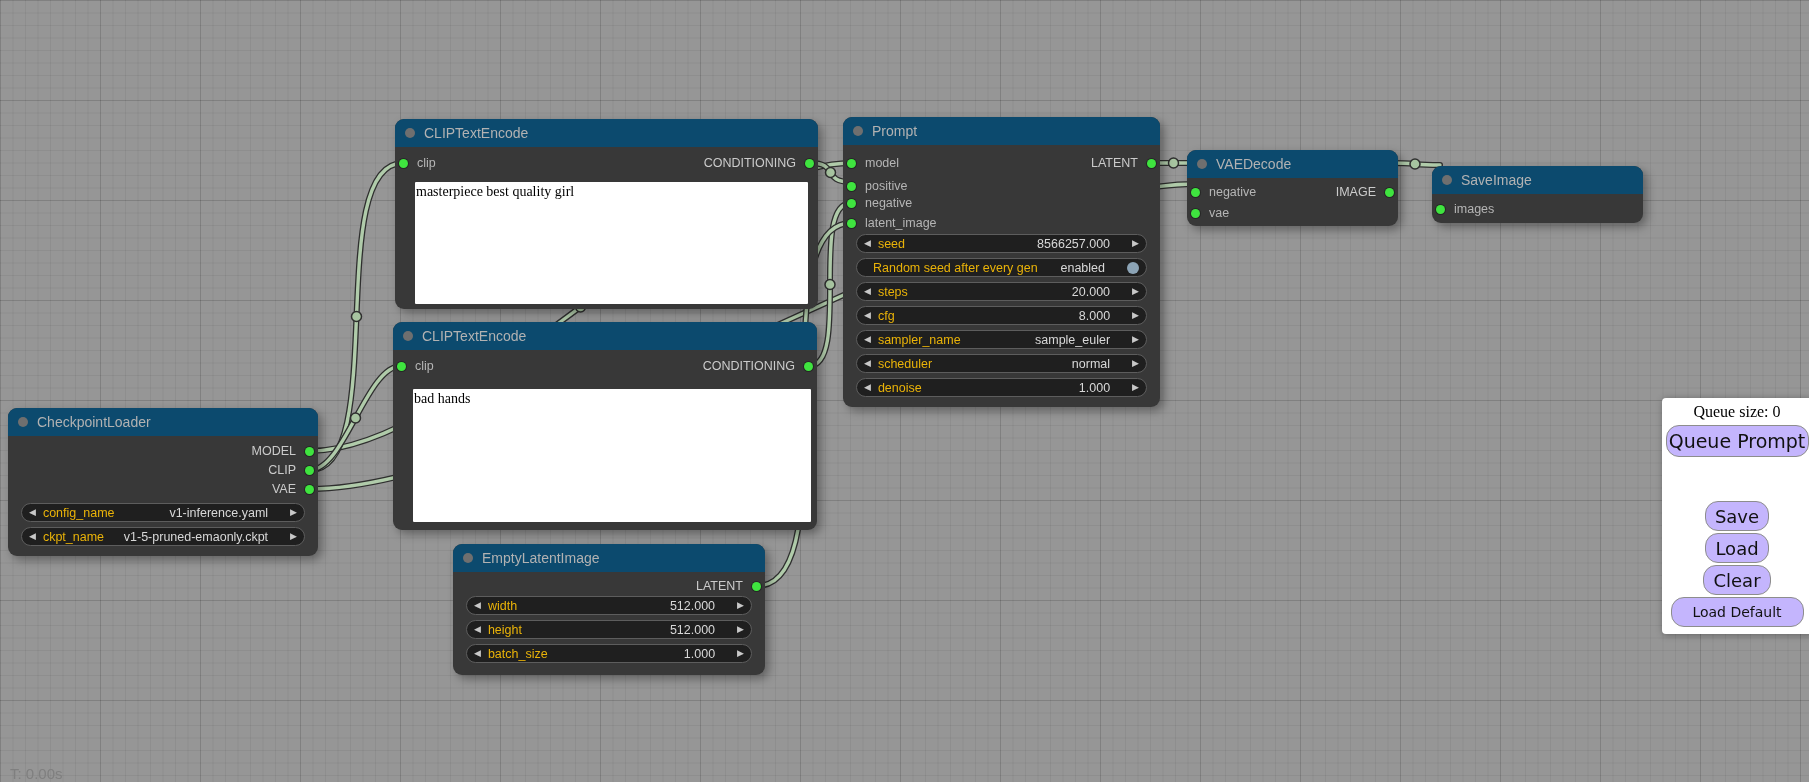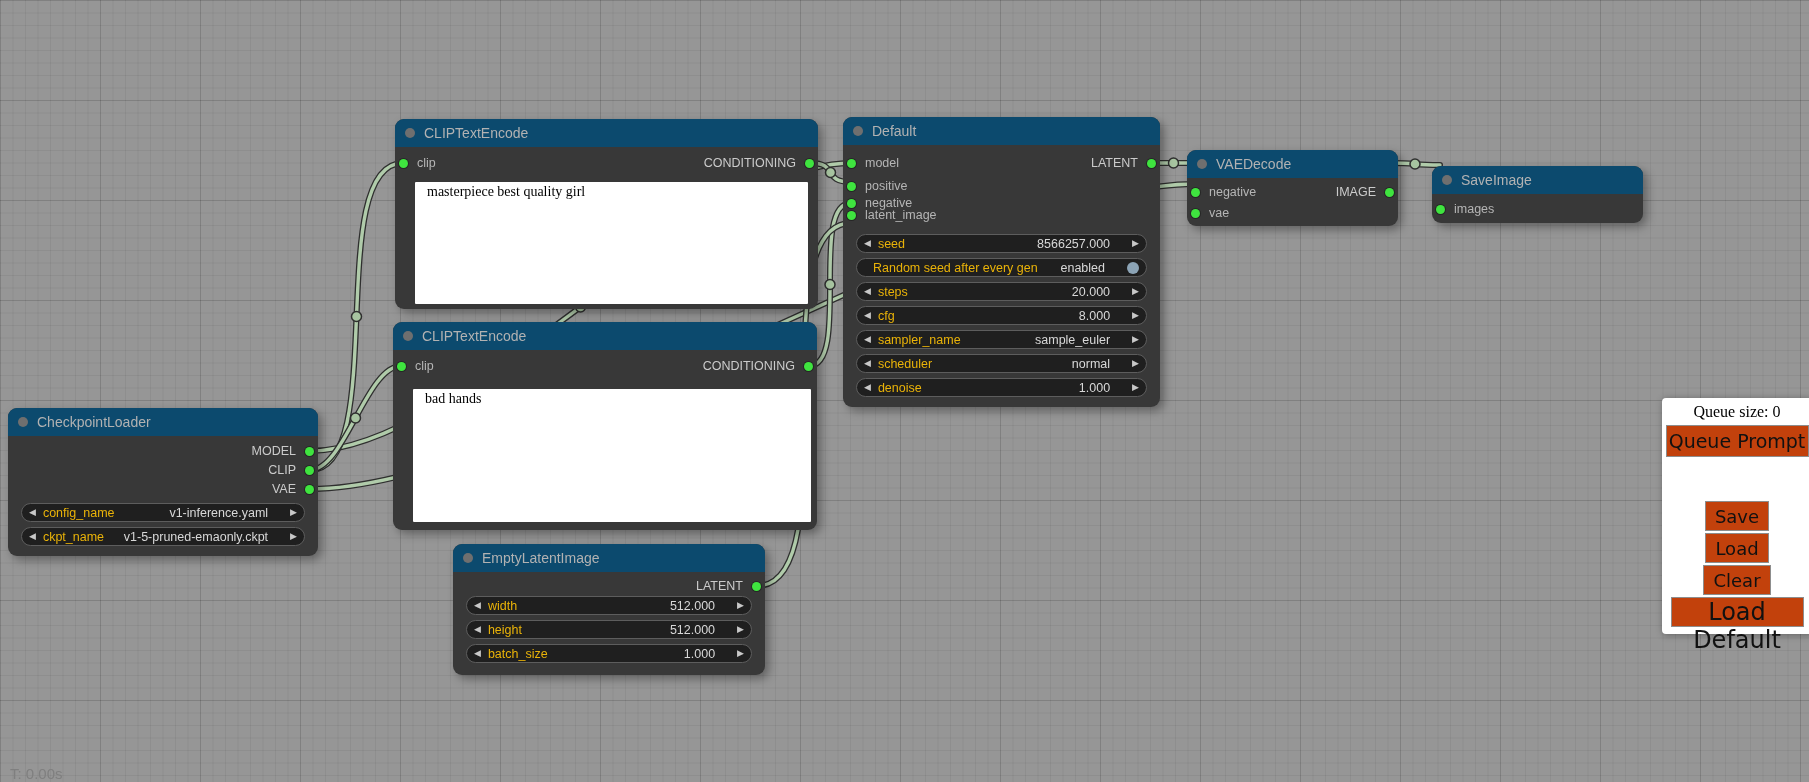--- a/index.html
+++ b/index.html
@@ -46,39 +46,39 @@
     font-size:12.5px; cursor:pointer;
   }
   .warrow { color:#c8c8c8; font-size:9px; line-height:1; flex:0 0 auto; }
   .wlabel { color:#eab308; margin-left:7px; white-space:nowrap; }
   .wlabel.center-pad { margin-left:9px; }
   .wvalue { margin-left:auto; margin-right:22px; color:#d8d8d8; white-space:nowrap; }
   .toggle-dot { width:12px; height:12px; border-radius:50%; background:#8ca4b6; flex:0 0 auto; }
   textarea.prompt {
     position:absolute; background:#ffffff; border:none; outline:none; resize:none;
     font-family:"Liberation Serif", serif; font-size:14px; color:#000;
-    padding:1px 12px; border-radius:1px; line-height:1.25;
+    padding:1px 1px; border-radius:1px; line-height:1.25;
   }
   .menu {
     position:absolute; left:1662px; top:398px; width:150px; height:236px;
     background:#ffffff; z-index:3; border-radius:4px;
     box-shadow:1px 1px 7px rgba(0,0,0,0.35);
   }
   .queue-size {
     font-family:"Liberation Serif", serif; font-size:16px; color:#000;
     text-align:center; margin-top:5px; height:19px;
   }
   .btn {
-    background:#c2410c; border:1px solid #8d8d8d; border-radius:0;
+    background:#c4b5fd; border:1px solid #8d8d8d; border-radius:13px;
     color:#111; cursor:pointer; font-family:"DejaVu Sans", sans-serif;
   }
   .queue-prompt-btn { display:block; margin:3px auto 0; width:143px; height:32px; font-size:19px; }
   .small-btns { margin-top:44px; display:flex; flex-direction:column; align-items:center; gap:2px; }
   .btn.small { font-size:18px; height:30px; padding:0 9px; }
-  .btn.wide  { font-size:24px; height:30px; width:133px; }
+  .btn.wide  { font-size:14px; height:30px; width:133px; }
   .timer { position:absolute; left:10px; top:765px; z-index:2; font-size:15px; color:#7f7f7f; }
 </style>
 </head>
 <body>
 
 <svg id="link-layer" width="1809" height="782">
     <path d="M 310 451 C 463.22063340164084 451 697.7793665983592 163 851 163" fill="none" stroke="#2f2f2f" stroke-width="6" stroke-linecap="round"></path>
     <path d="M 310 451 C 463.22063340164084 451 697.7793665983592 163 851 163" fill="none" stroke="#b0cbaa" stroke-width="3.4" stroke-linecap="round"></path>
     <circle cx="580.5" cy="307" r="5" fill="#a7c4a0" stroke="#2f2f2f" stroke-width="1.5"></circle>
     <path d="M 310 470 C 390.19429530833224 470 322.80570469166776 163 403 163" fill="none" stroke="#2f2f2f" stroke-width="6" stroke-linecap="round"></path>
@@ -195,35 +195,35 @@
     <span class="warrow">◀</span>
     <span class="wlabel">batch_size</span>
     <span class="wvalue">1.000</span>
     <span class="warrow">▶</span>
   </div>
 </div>
 
 <div class="node" style="left:843px; top:117px; width:317px; height:290px;">
   <div class="node-title">
     <span class="title-dot"></span>
-    <span>Default</span>
+    <span>Prompt</span>
   </div>
   <div class="port-row in" style="top:37px;">
     <span class="port-dot"></span>
     <span class="port-label">model</span>
   </div>
   <div class="port-row in" style="top:60px;">
     <span class="port-dot"></span>
     <span class="port-label">positive</span>
   </div>
   <div class="port-row in" style="top:77px;">
     <span class="port-dot"></span>
     <span class="port-label">negative</span>
   </div>
-  <div class="port-row in" style="top:89px;">
+  <div class="port-row in" style="top:97px;">
     <span class="port-dot"></span>
     <span class="port-label">latent_image</span>
   </div>
   <div class="port-row out" style="top:37px;">
     <span class="port-label">LATENT</span>
     <span class="port-dot"></span>
   </div>
   <div class="widget" style="top:117px; width:291px;">
     <span class="warrow">◀</span>
     <span class="wlabel">seed</span>

